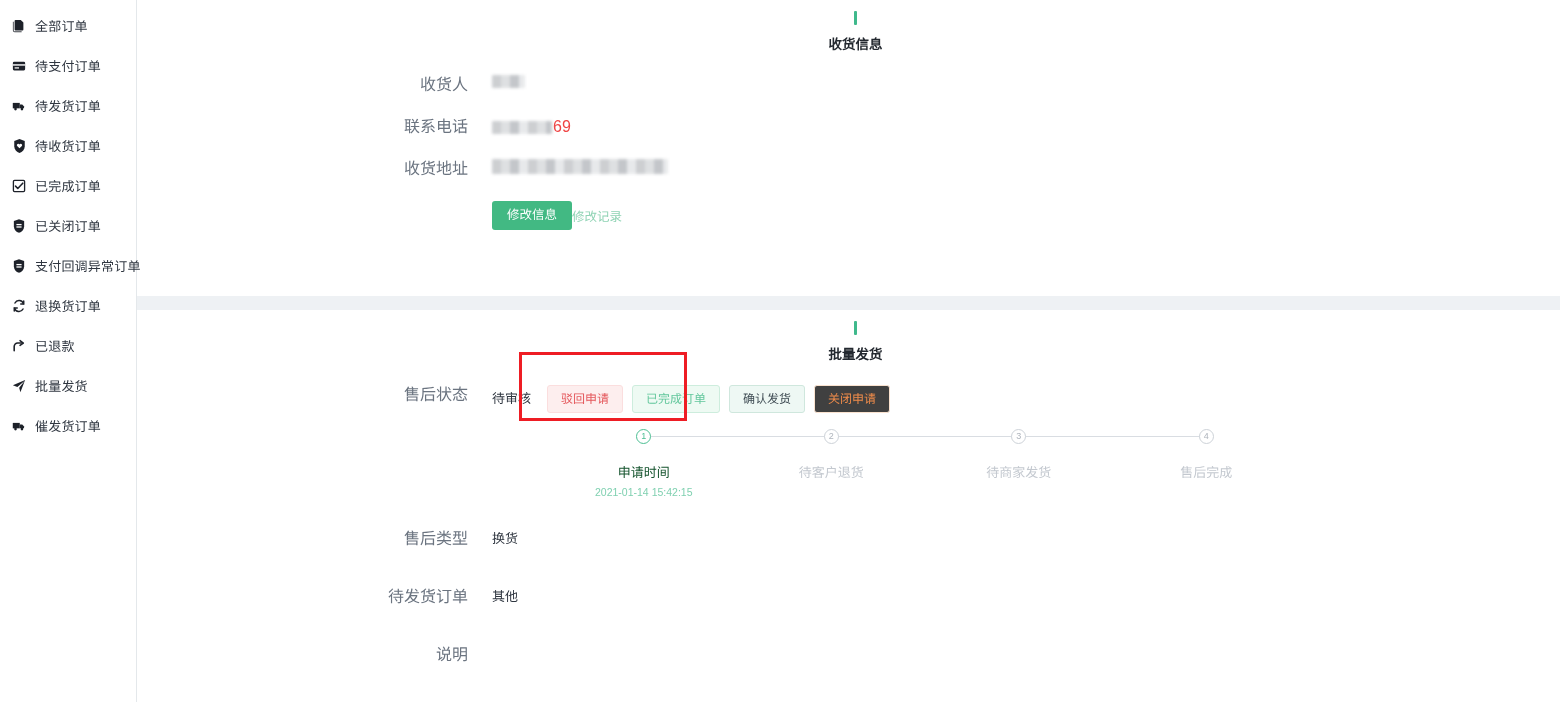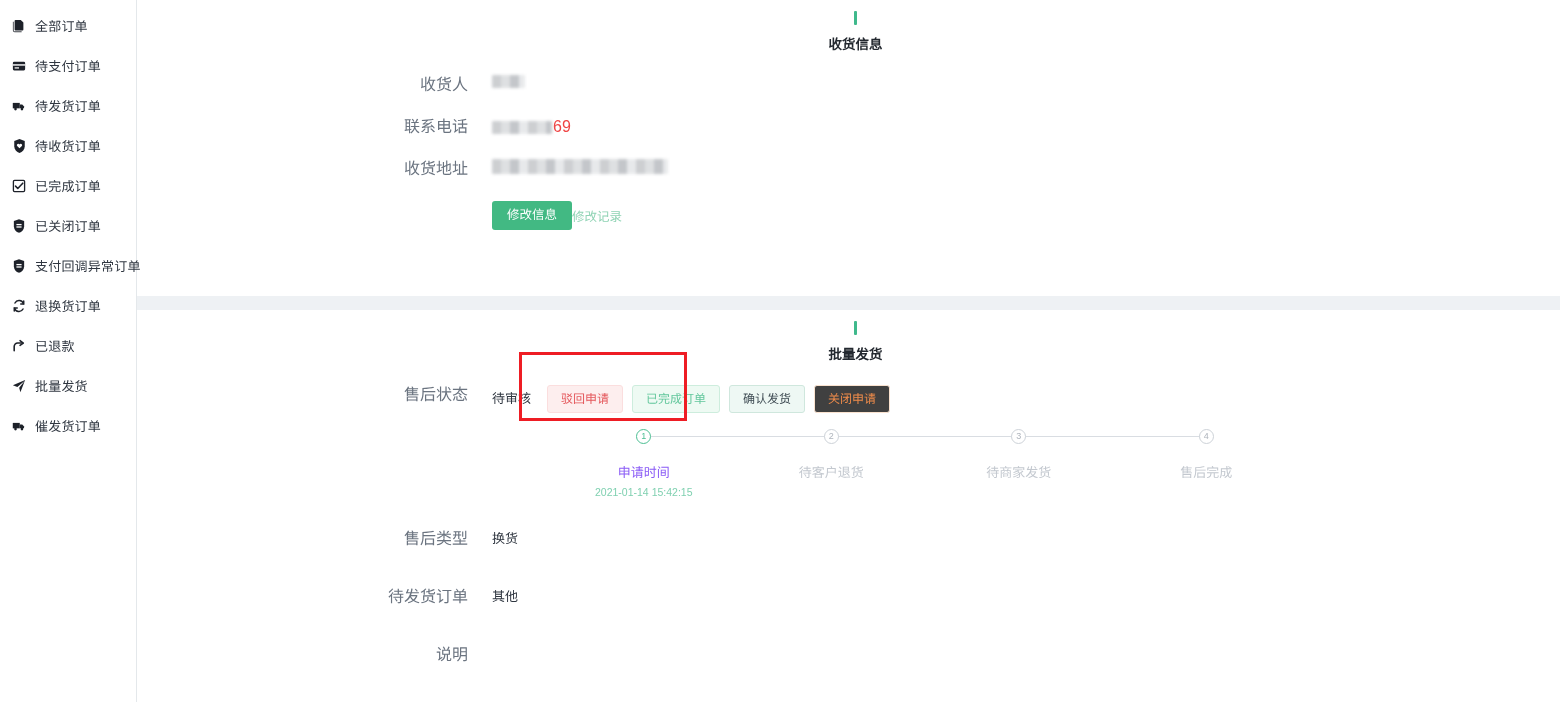--- a/index.html
+++ b/index.html
@@ -254,21 +254,21 @@
   .step.active .step-circle {
     border-color: #4cbf93;
     color: #4cbf93;
   }
   .step-title {
     margin-top: 18px;
     font-size: 13px;
     color: #c3c8cf;
     white-space: nowrap;
   }
-  .step.active .step-title { color: #8b5cf6; }
+  .step.active .step-title { color: #14532d; }
   .step-time {
     margin-top: 5px;
     font-size: 10.5px;
     color: #7fd0b0;
     white-space: nowrap;
   }
 </style>
 </head>
 <body>
 

